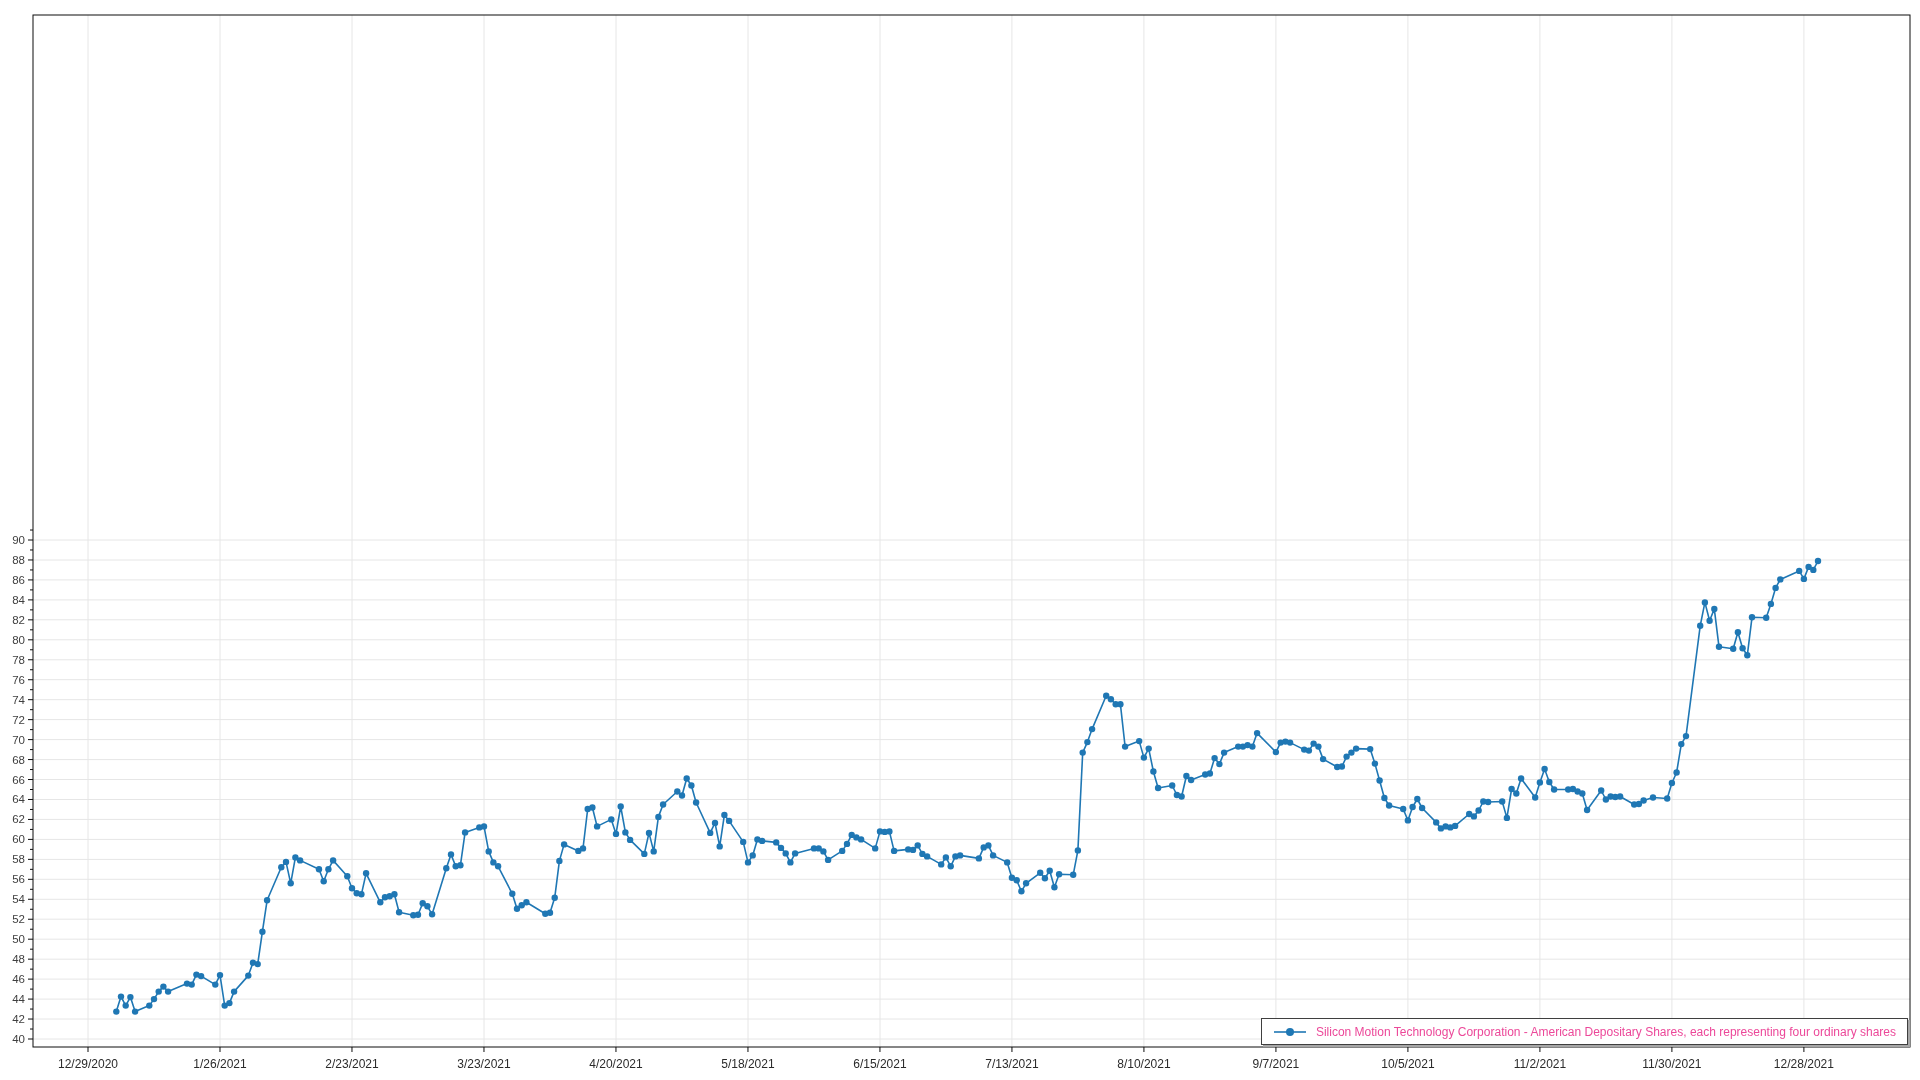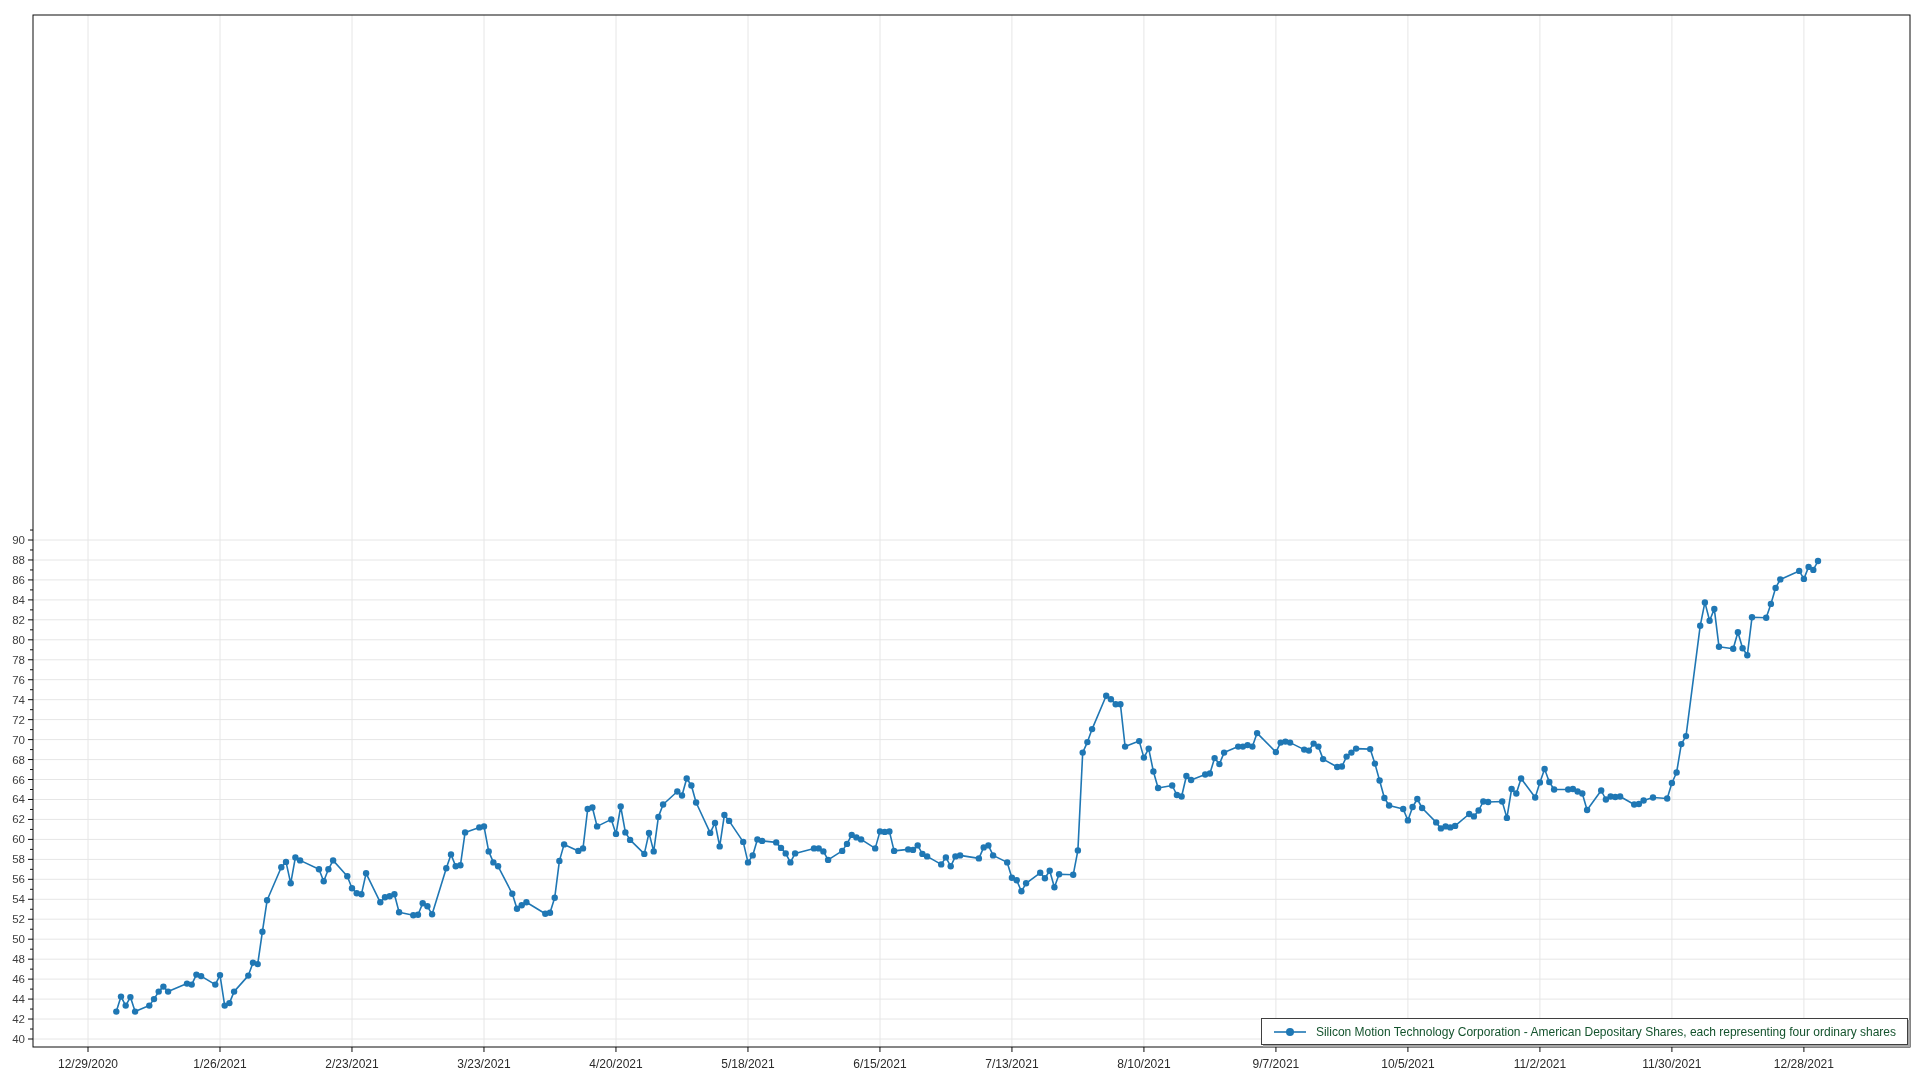--- a/index.html
+++ b/index.html
@@ -4,21 +4,21 @@
 <style>
   html,body{margin:0;padding:0;background:#ffffff;}
   body{width:1920px;height:1080px;position:relative;overflow:hidden;
        font-family:"Liberation Sans","DejaVu Sans",sans-serif;}
   #chart-wrap{position:absolute;inset:0;}
   svg text{font-family:"Liberation Sans","DejaVu Sans",sans-serif;}
   #legend-box{
     position:absolute;right:12px;bottom:35px;height:25px;
     background:#ffffff;border:1px solid #3f3f3f;box-shadow:2px 2px 0 #a6a6a6;
     display:flex;align-items:center;gap:9px;padding:0 11px;
-    font-size:12px;color:#14532d;white-space:nowrap;z-index:5;margin-top:47px;
+    font-size:12px;color:#ec4899;white-space:nowrap;z-index:5;margin-top:47px;
   }
   #legend-box .mk{display:block;}
 </style>
 </head>
 <body>
 
 <div id="chart-wrap">
   <svg id="chart-svg" width="1920" height="1080" viewBox="0 0 1920 1080">
       <line x1="33" y1="1039.0" x2="1910" y2="1039.0" stroke="#e6e6e6" stroke-width="1"></line>
       <line x1="33" y1="1019.0" x2="1910" y2="1019.0" stroke="#e6e6e6" stroke-width="1"></line>

